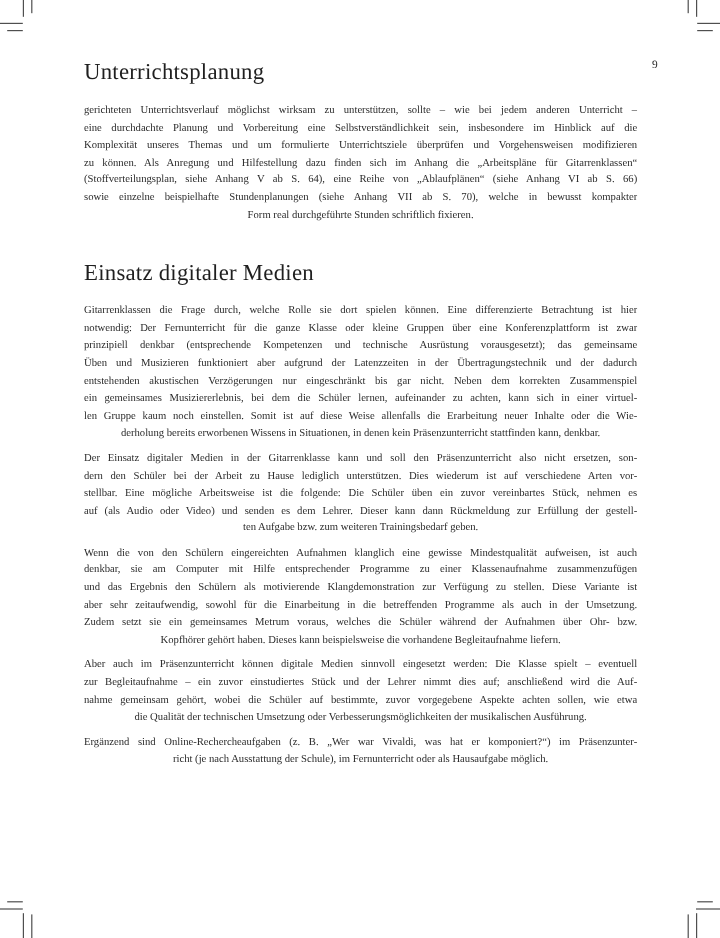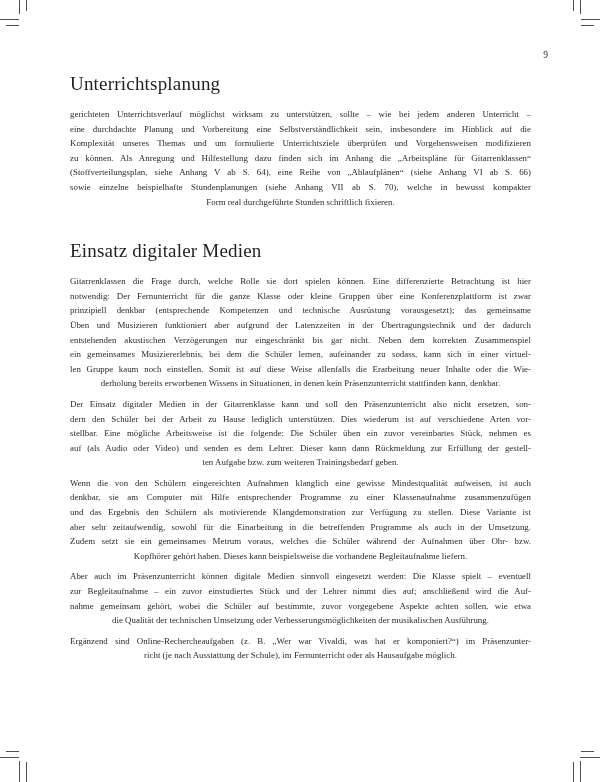--- a/index.html
+++ b/index.html
@@ -19,21 +19,21 @@
     position: absolute;
     top: 50px;
     right: 52px;
     font-size: 9.5px;
     line-height: 11px;
     color: var(--ink, #2b2b2b);
   }
   .content {
     position: absolute;
     left: 70px;
-    top: 72px;
+    top: 49px;
     width: 461px;
     font-family: Liberation Serif, serif;
   }
   .heading {
     font-size: 19px;
     line-height: 23px;
     font-weight: normal;
     color: var(--heading-ink, #1f1f1f);
     margin: 30px 0 12px 0;
     letter-spacing: 0.2px;
@@ -77,21 +77,21 @@
       <div class="line">sowie einzelne beispielhafte Stundenplanungen (siehe Anhang VII ab S. 70), welche in bewusst kompakter</div>
       <div class="line last">Form real durchgeführte Stunden schriftlich fixieren.</div>
     </div>
     <div class="heading">Einsatz digitaler Medien</div>
     <div class="para">
       <div class="line">Gitarrenklassen die Frage durch, welche Rolle sie dort spielen können. Eine differenzierte Betrachtung ist hier</div>
       <div class="line">notwendig: Der Fernunterricht für die ganze Klasse oder kleine Gruppen über eine Konferenzplattform ist zwar</div>
       <div class="line">prinzipiell denkbar (entsprechende Kompetenzen und technische Ausrüstung vorausgesetzt); das gemeinsame</div>
       <div class="line">Üben und Musizieren funktioniert aber aufgrund der Latenzzeiten in der Übertragungstechnik und der dadurch</div>
       <div class="line">entstehenden akustischen Verzögerungen nur eingeschränkt bis gar nicht. Neben dem korrekten Zusammenspiel</div>
-      <div class="line">ein gemeinsames Musiziererlebnis, bei dem die Schüler lernen, aufeinander zu sodass, kann sich in einer virtuel-</div>
+      <div class="line">ein gemeinsames Musiziererlebnis, bei dem die Schüler lernen, aufeinander zu achten, kann sich in einer virtuel-</div>
       <div class="line">len Gruppe kaum noch einstellen. Somit ist auf diese Weise allenfalls die Erarbeitung neuer Inhalte oder die Wie-</div>
       <div class="line last">derholung bereits erworbenen Wissens in Situationen, in denen kein Präsenzunterricht stattfinden kann, denkbar.</div>
     </div>
     <div class="para">
       <div class="line">Der Einsatz digitaler Medien in der Gitarrenklasse kann und soll den Präsenzunterricht also nicht ersetzen, son-</div>
       <div class="line">dern den Schüler bei der Arbeit zu Hause lediglich unterstützen. Dies wiederum ist auf verschiedene Arten vor-</div>
       <div class="line">stellbar. Eine mögliche Arbeitsweise ist die folgende: Die Schüler üben ein zuvor vereinbartes Stück, nehmen es</div>
       <div class="line">auf (als Audio oder Video) und senden es dem Lehrer. Dieser kann dann Rückmeldung zur Erfüllung der gestell-</div>
       <div class="line last">ten Aufgabe bzw. zum weiteren Trainingsbedarf geben.</div>
     </div>

